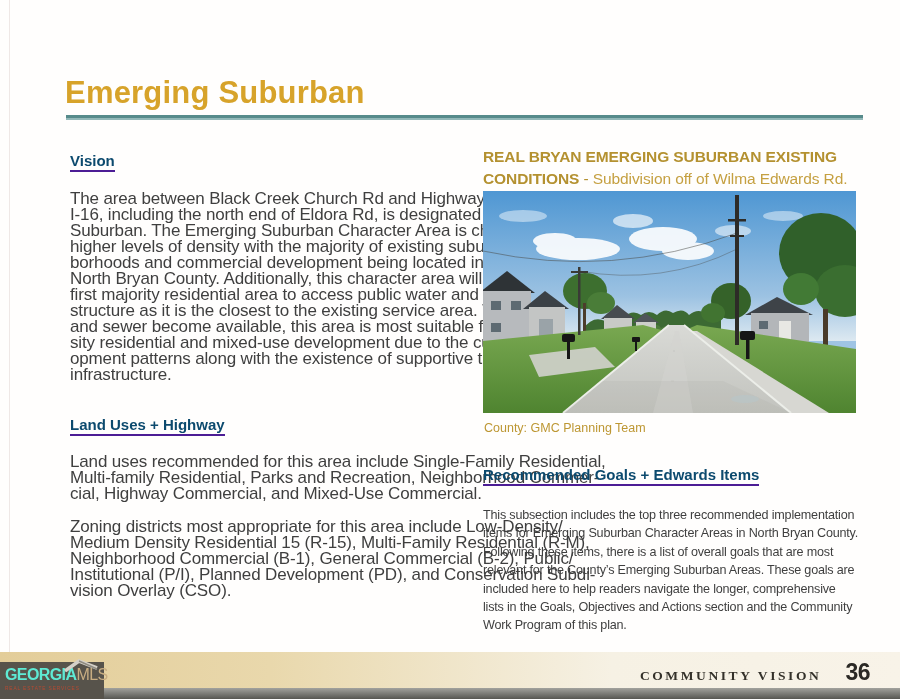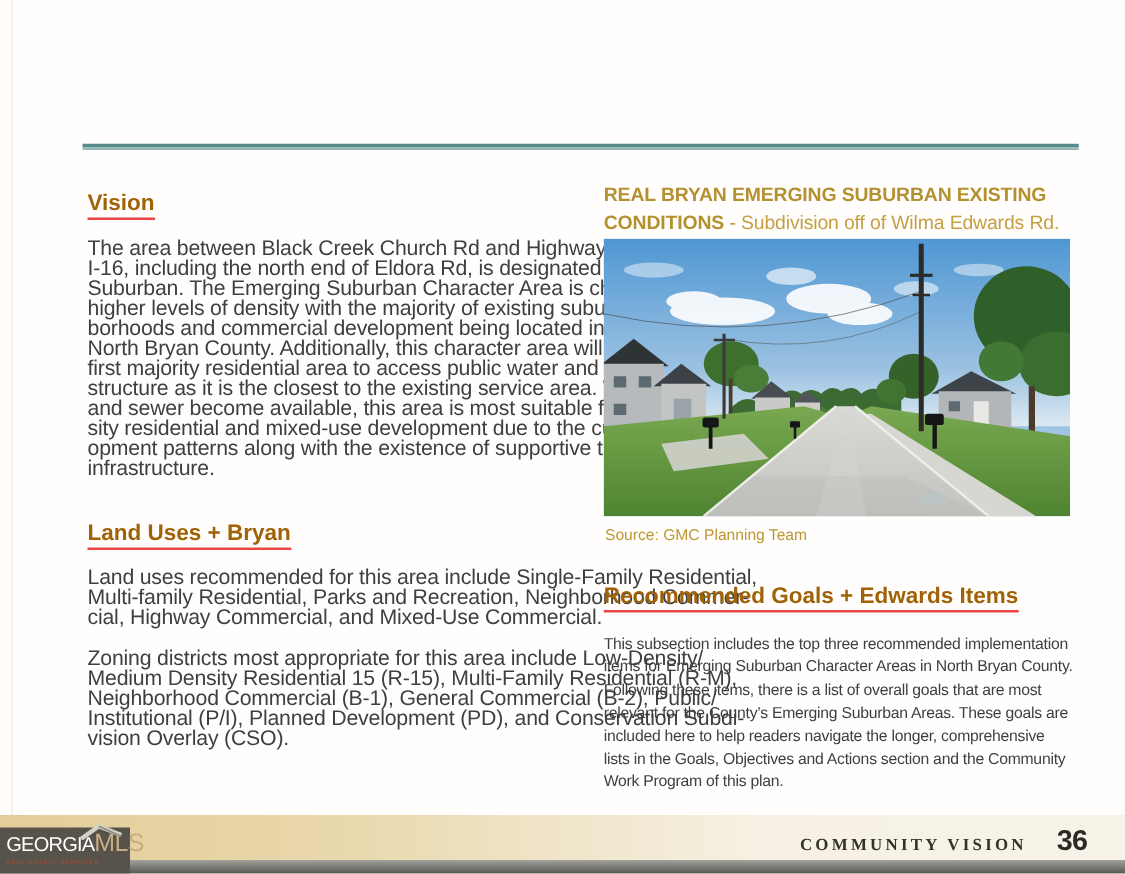--- a/index.html
+++ b/index.html
@@ -28,22 +28,22 @@
     color: #d7a32a;
   }
   .divider {
     position: absolute; left: 66px; top: 115px; width: 797px; height: 3px;
     border-top: 3px solid #578b8b;
     border-bottom: 2px solid #93b8b8;
   }
   
   .sec-h {
     position: absolute;
-    font-weight: 700; font-size: 18px; color: #a16207;
-    border-bottom: 2px solid #ef4444; padding-bottom: 1px;
+    font-weight: 700; font-size: 15px; color: #0c4a6e;
+    border-bottom: 2px solid #4c1d95; padding-bottom: 1px;
     display: inline-block;
   }
   
   .body-text {
     position: absolute;
     white-space: pre-line;
     font-size: 17px; line-height: 16px; letter-spacing: -0.15px;
     color: #3f3f3f;
   }
   .body-text-lg {
@@ -79,24 +79,24 @@
     position: absolute; left: 0; top: 688px; width: 900px; height: 11px;
     background: linear-gradient(to bottom, #a2a29d, #565651);
   }
   .logo-box {
     position: absolute; left: 0; top: 662px; width: 104px; height: 37px;
     background: #57534b;
     padding: 3px 0 0 5px;
   }
   .logo-row { position: relative; line-height: 20px; }
   .logo-georgia {
-    font-size: 16px; letter-spacing: -0.6px; color: #ffffff; font-weight: 400;
+    font-size: 16px; letter-spacing: -0.6px; color: #5eead4; font-weight: 700;
   }
   .logo-mls {
-    font-size: 20px; letter-spacing: -0.5px; color: #c8ad82; font-weight: 400;
+    font-size: 16px; letter-spacing: -0.5px; color: #c8ad82; font-weight: 400;
   }
   .roof-icon { position: absolute; left: 58px; top: -6px; }
   .logo-tagline {
     font-size: 6px; letter-spacing: 1.1px; color: #b64a32;
     transform: scale(0.8); transform-origin: left top; white-space: nowrap;
     margin-top: 1px;
   }
   .footer-right {
     position: absolute; right: 30px; top: 659px;
     display: flex; align-items: baseline; gap: 24px;
@@ -108,37 +108,38 @@
   .footer-pagenum {
     font-size: 23px; font-weight: 600; color: #2b2925; letter-spacing: -0.5px;
   }
 </style>
 </head>
 <body>
 
 <div class="page">
   <div class="page-edge"></div>
 
+  <div class="page-title">Emerging Suburban</div>
   <div class="divider"></div>
 
   <div class="sec-h" style="left:70px; top:152px;">Vision</div>
   <div class="body-text" style="left:70px; top:191px;">The area between Black Creek Church Rd and Highway 280 East, up to
 I-16, including the north end of Eldora Rd, is designated as Emerging
 Suburban. The Emerging Suburban Character Area is characterized by
 higher levels of density with the majority of existing suburban neigh-
 borhoods and commercial development being located in this area of
 North Bryan County. Additionally, this character area will likely be the
 first majority residential area to access public water and sewer infra-
 structure as it is the closest to the existing service area. When water
 and sewer become available, this area is most suitable for higher den-
 sity residential and mixed-use development due to the current devel-
 opment patterns along with the existence of supportive transportation
 infrastructure.</div>
 
-  <div class="sec-h" style="left:70px; top:416px;">Land Uses + Bryan</div>
+  <div class="sec-h" style="left:70px; top:416px;">Land Uses + Highway</div>
   <div class="body-text" style="left:70px; top:454px;">Land uses recommended for this area include Single-Family Residential,
 Multi-family Residential, Parks and Recreation, Neighborhood Commer-
 cial, Highway Commercial, and Mixed-Use Commercial.</div>
   <div class="body-text" style="left:70px; top:519px;">Zoning districts most appropriate for this area include Low-Density/
 Medium Density Residential 15 (R-15), Multi-Family Residential (R-M),
 Neighborhood Commercial (B-1), General Commercial (B-2), Public/
 Institutional (P/I), Planned Development (PD), and Conservation Subdi-
 vision Overlay (CSO).</div>
 
   <div class="cond-h"><span class="cond-bold">REAL BRYAN EMERGING SUBURBAN EXISTING CONDITIONS</span><span class="cond-sep"> - </span><span class="cond-sub">Subdivision off of Wilma Edwards Rd.</span></div>
@@ -245,21 +246,21 @@
         <rect x="263" y="148" width="3.5" height="20"></rect>
         <rect x="257" y="140" width="15" height="9" rx="2"></rect>
         <rect x="152" y="150" width="2" height="10"></rect>
         <rect x="149" y="146" width="8" height="5" rx="1"></rect>
       </g>
 
       <ellipse cx="262" cy="208" rx="14" ry="4" fill="#b9c4c6" opacity="0.8"></ellipse>
     </svg>
   </div>
 
-  <div class="photo-caption">Source: GMC Planning Team</div>
+  <div class="photo-caption">County: GMC Planning Team</div>
 
   <div class="sec-h" style="left:483px; top:466px;">Recommended Goals + Edwards Items</div>
   <div class="body-text-lg" style="left:483px; top:506px;">This subsection includes the top three recommended implementation
 items for Emerging Suburban Character Areas in North Bryan County.
 Following these items, there is a list of overall goals that are most
 relevant for the County’s Emerging Suburban Areas. These goals are
 included here to help readers navigate the longer, comprehensive
 lists in the Goals, Objectives and Actions section and the Community
 Work Program of this plan.</div>
 

